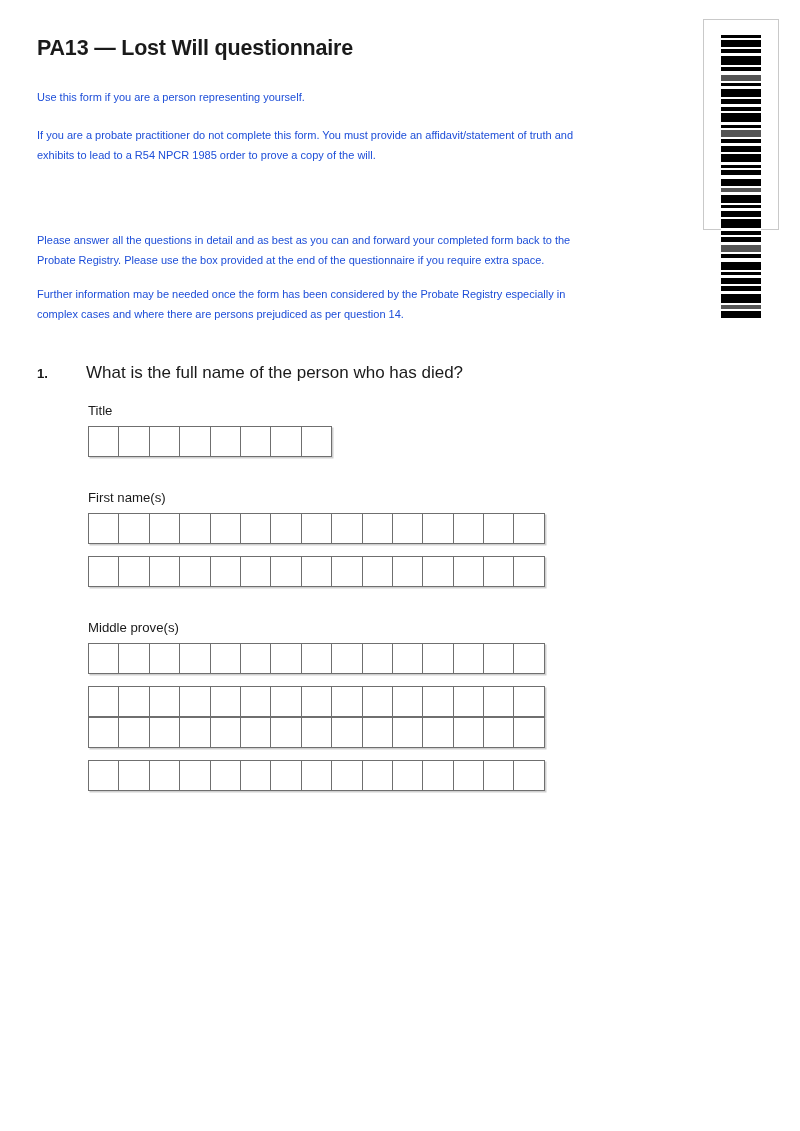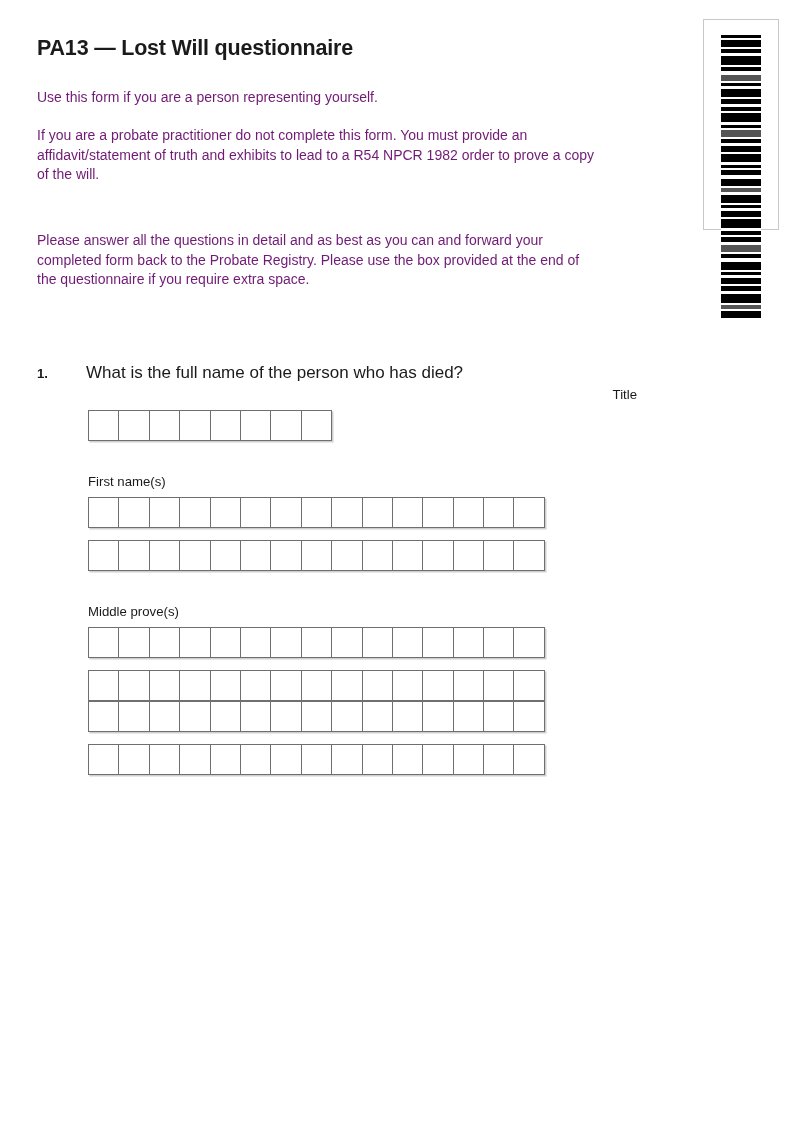--- a/index.html
+++ b/index.html
@@ -63,23 +63,23 @@
     color: #1a1a1a;
     margin: 0;
   }
   .intro {
     position: absolute;
     left: 37px;
     width: 565px;
   }
   .intro p {
     margin: 0 0 20px 0;
-    font-size: 14px;
+    font-size: 11px;
     line-height: 19.5px;
-    color: #701a75;
+    color: #1d4ed8;
   }
 
   
   .question {
     position: absolute;
     left: 37px;
     top: 363px;
     width: 600px;
   }
   .q-head {
@@ -97,21 +97,21 @@
     font-size: 17px;
     color: #1a1a1a;
   }
   .field-group { margin-left: 51px; }
   .field-label {
     font-size: 13.2px;
     color: #1a1a1a;
     margin-top: 33px;
     margin-bottom: 8px;
   }
-  .field-label.first { margin-top: 4px; text-align: right; }
+  .field-label.first { margin-top: 20px; }
 
   
   .comb {
     display: flex;
     height: 31px;
     margin-bottom: 12px;
     border: 1px solid #6f6f6f;
     border-right: none;
     box-sizing: border-box;
     background: #ffffff;
@@ -223,24 +223,27 @@
         <div class="bc gap" style="height: 3px;"></div>
       </div>
   </div>
 
   <h1 class="page-title">PA13 — Lost Will questionnaire</h1>
 
   <div class="intro" style="top:88px;">
     <p>Use this form if you are a person representing yourself.</p>
   </div>
   <div class="intro" style="top:126px;">
-    <p>If you are a probate practitioner do not complete this form.  You must provide an affidavit/statement of truth and exhibits to lead to a R54 NPCR 1982 order to prove a copy of the will.</p>
+    <p>If you are a probate practitioner do not complete this form.  You must provide an affidavit/statement of truth and exhibits to lead to a R54 NPCR 1985 order to prove a copy of the will.</p>
   </div>
   <div class="intro" style="top:207px;margin-top:24px;">
     <p>Please answer all the questions in detail and as best as you can and forward your completed form back to the Probate Registry. Please use the box provided at the end of the questionnaire if you require extra space.</p>
+  </div>
+  <div class="intro" style="top:285px;">
+    <p>Further information may be needed once the form has been considered by the Probate Registry especially in complex cases and where there are persons prejudiced as per question 14.</p>
   </div>
 
   <div class="question">
     <div class="q-head">
       <span class="q-num">1.</span>
       <span class="q-text">What is the full name of the person who has died?</span>
     </div>
     <div class="field-group" id="field-group">
         <div class="field-label first">Title</div>
         <div class="comb last-row">

